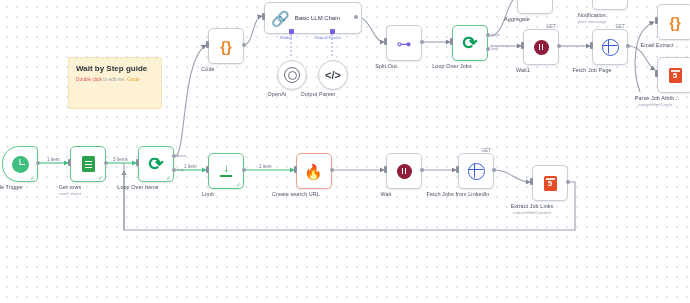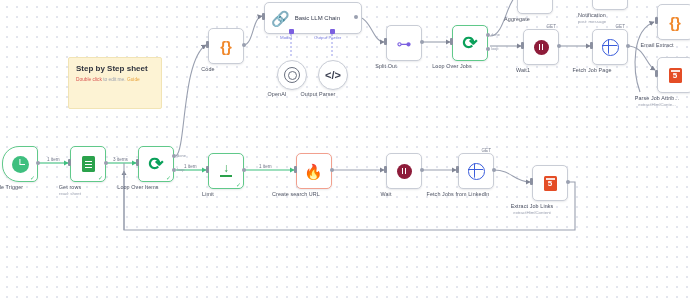--- a/index.html
+++ b/index.html
@@ -149,21 +149,21 @@
 
     <path d="M252,2 C240,6 236,16 230,22" stroke="#9aa0b0" stroke-width="1.1" fill="none" opacity="0"></path>
 
     <path d="M291,30 L291,58" stroke="#8b8fe8" stroke-width="0.9" fill="none" stroke-dasharray="2,2"></path>
     <path d="M332,30 L332,58" stroke="#8b8fe8" stroke-width="0.9" fill="none" stroke-dasharray="2,2"></path>
 
     <path d="M612,17 L620,17" stroke="#9aa0b0" stroke-width="1.1" fill="none" opacity="0"></path>
   </svg>
 
   <div id="sticky">
-    <div class="st-title">Step by Step sheet</div>
+    <div class="st-title">Wait by Step guide</div>
     <div class="st-body">
       <span>Double click</span><span class="muted"> to edit me. </span><span class="lnk">Guide</span>
     </div>
   </div>
 
   <div class="node" style="left:2px;top:146px;">
     <div class="nbox green trigger">
       <span class="g-clock"></span>
       <span class="tick">✓</span>
     </div>

